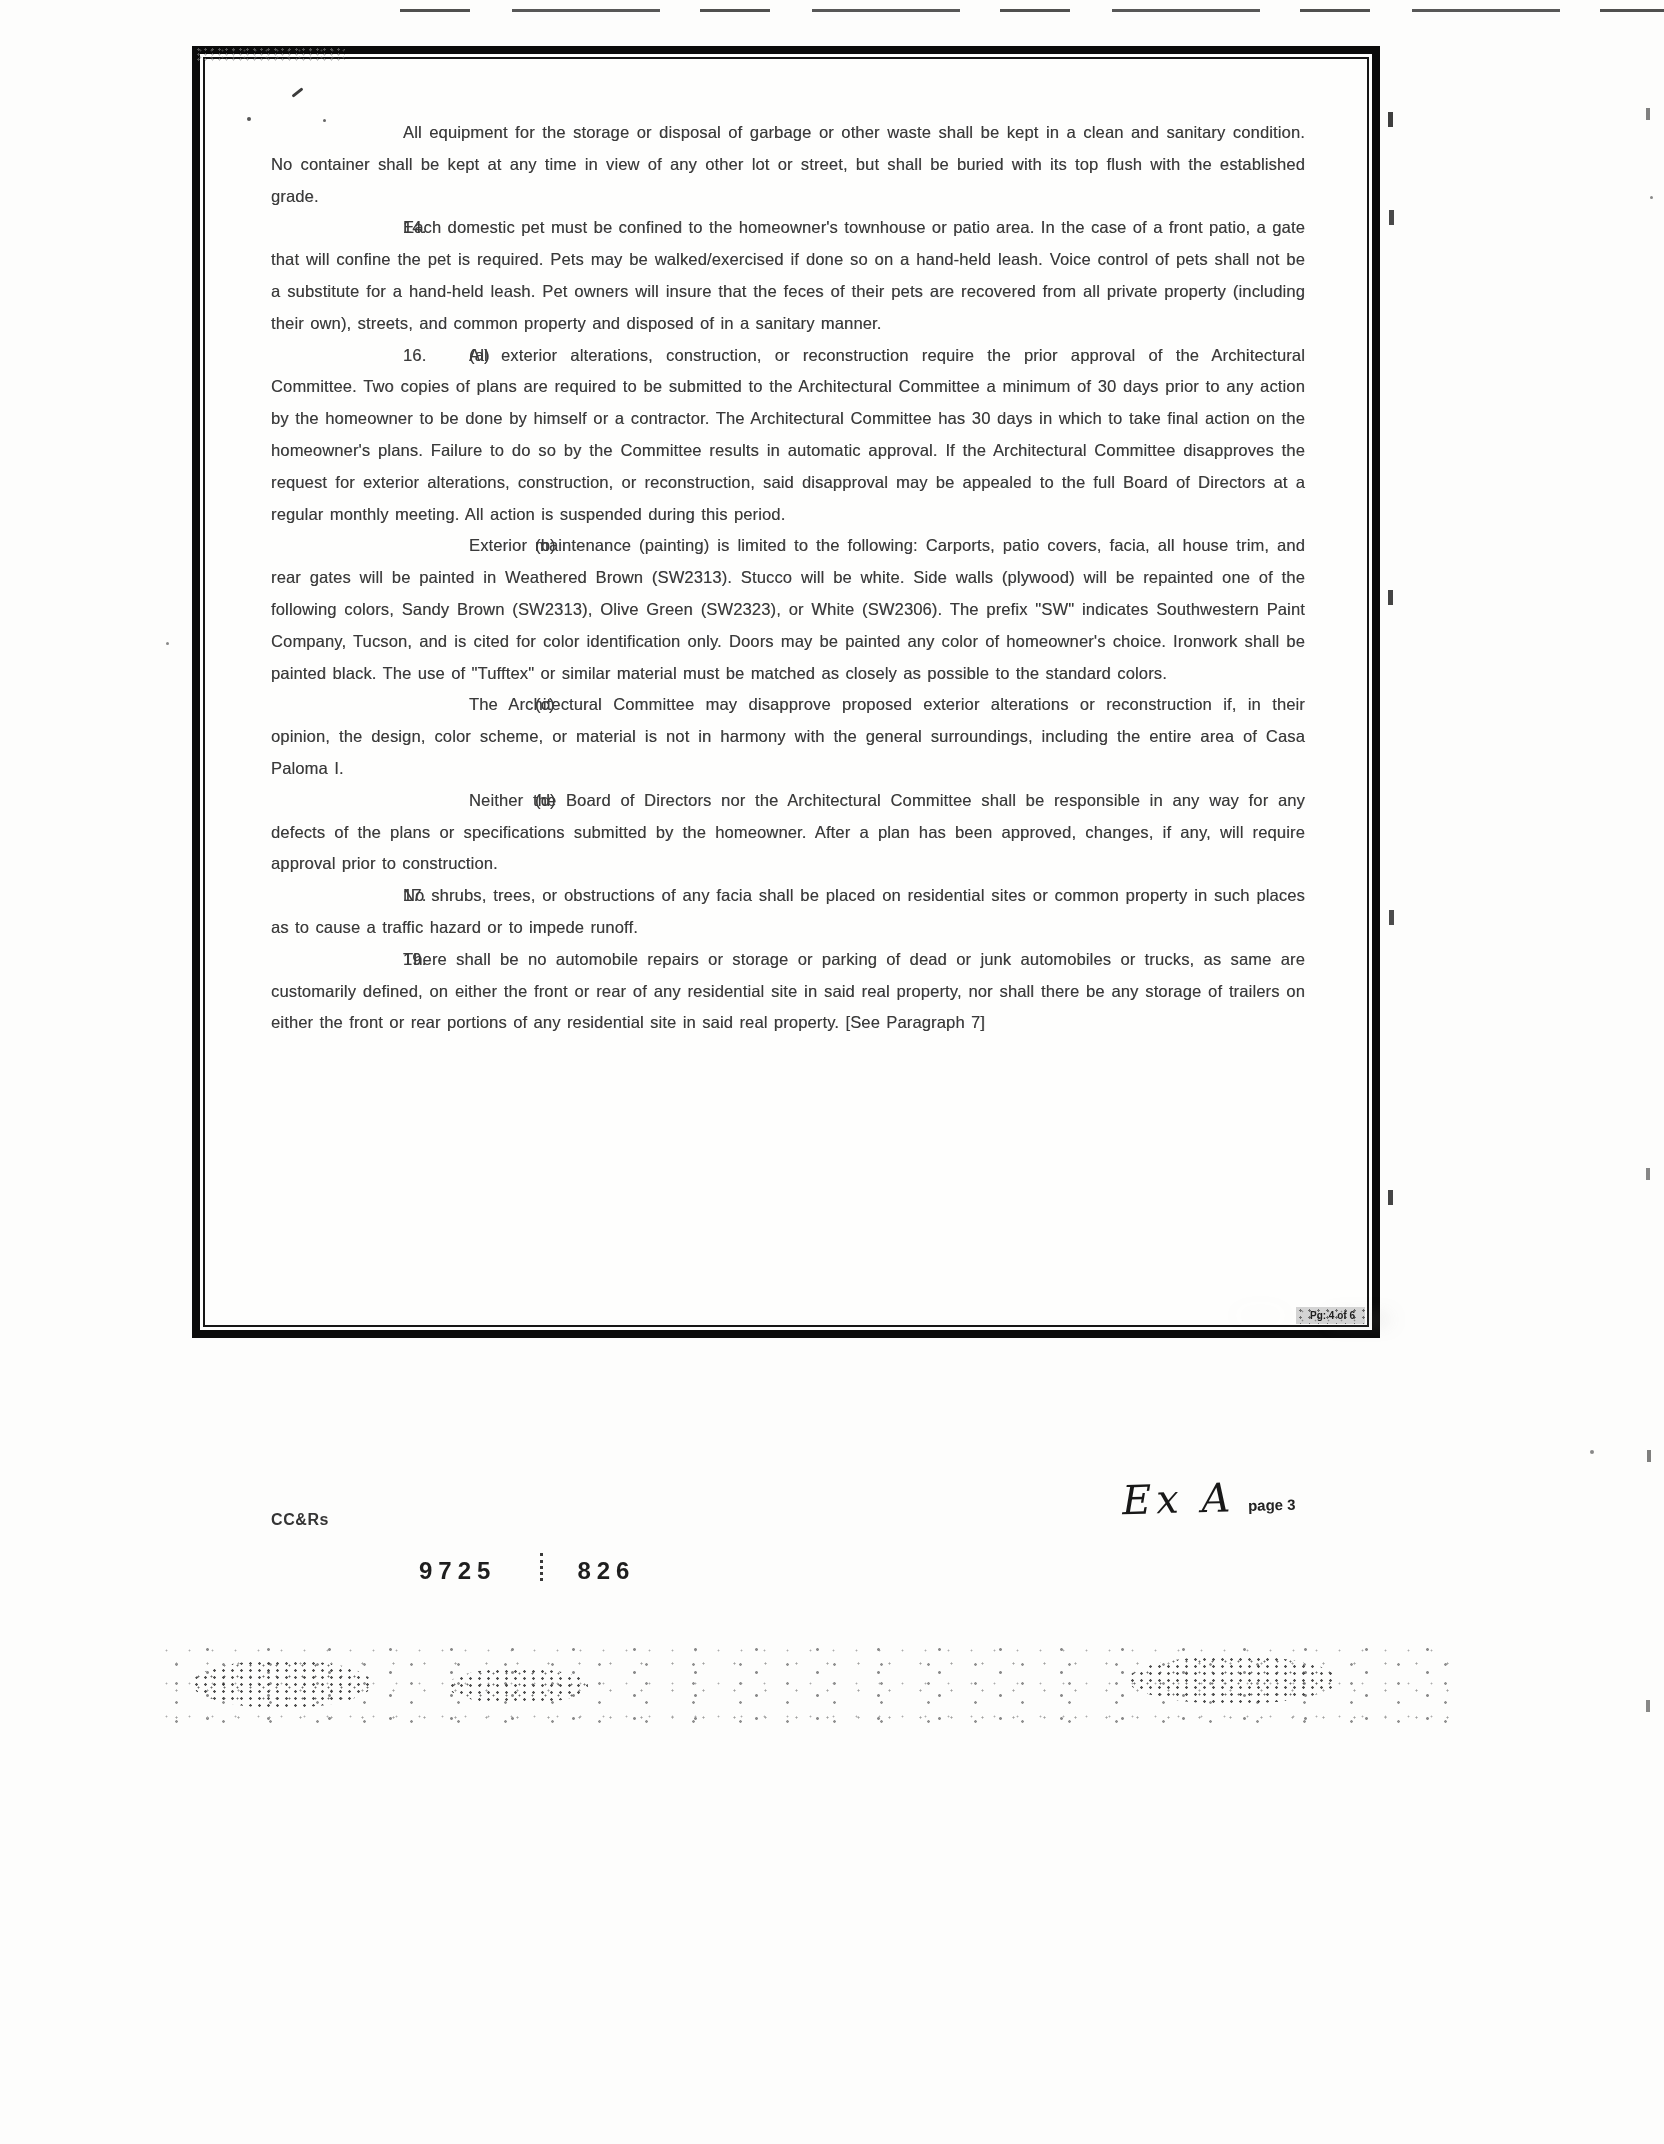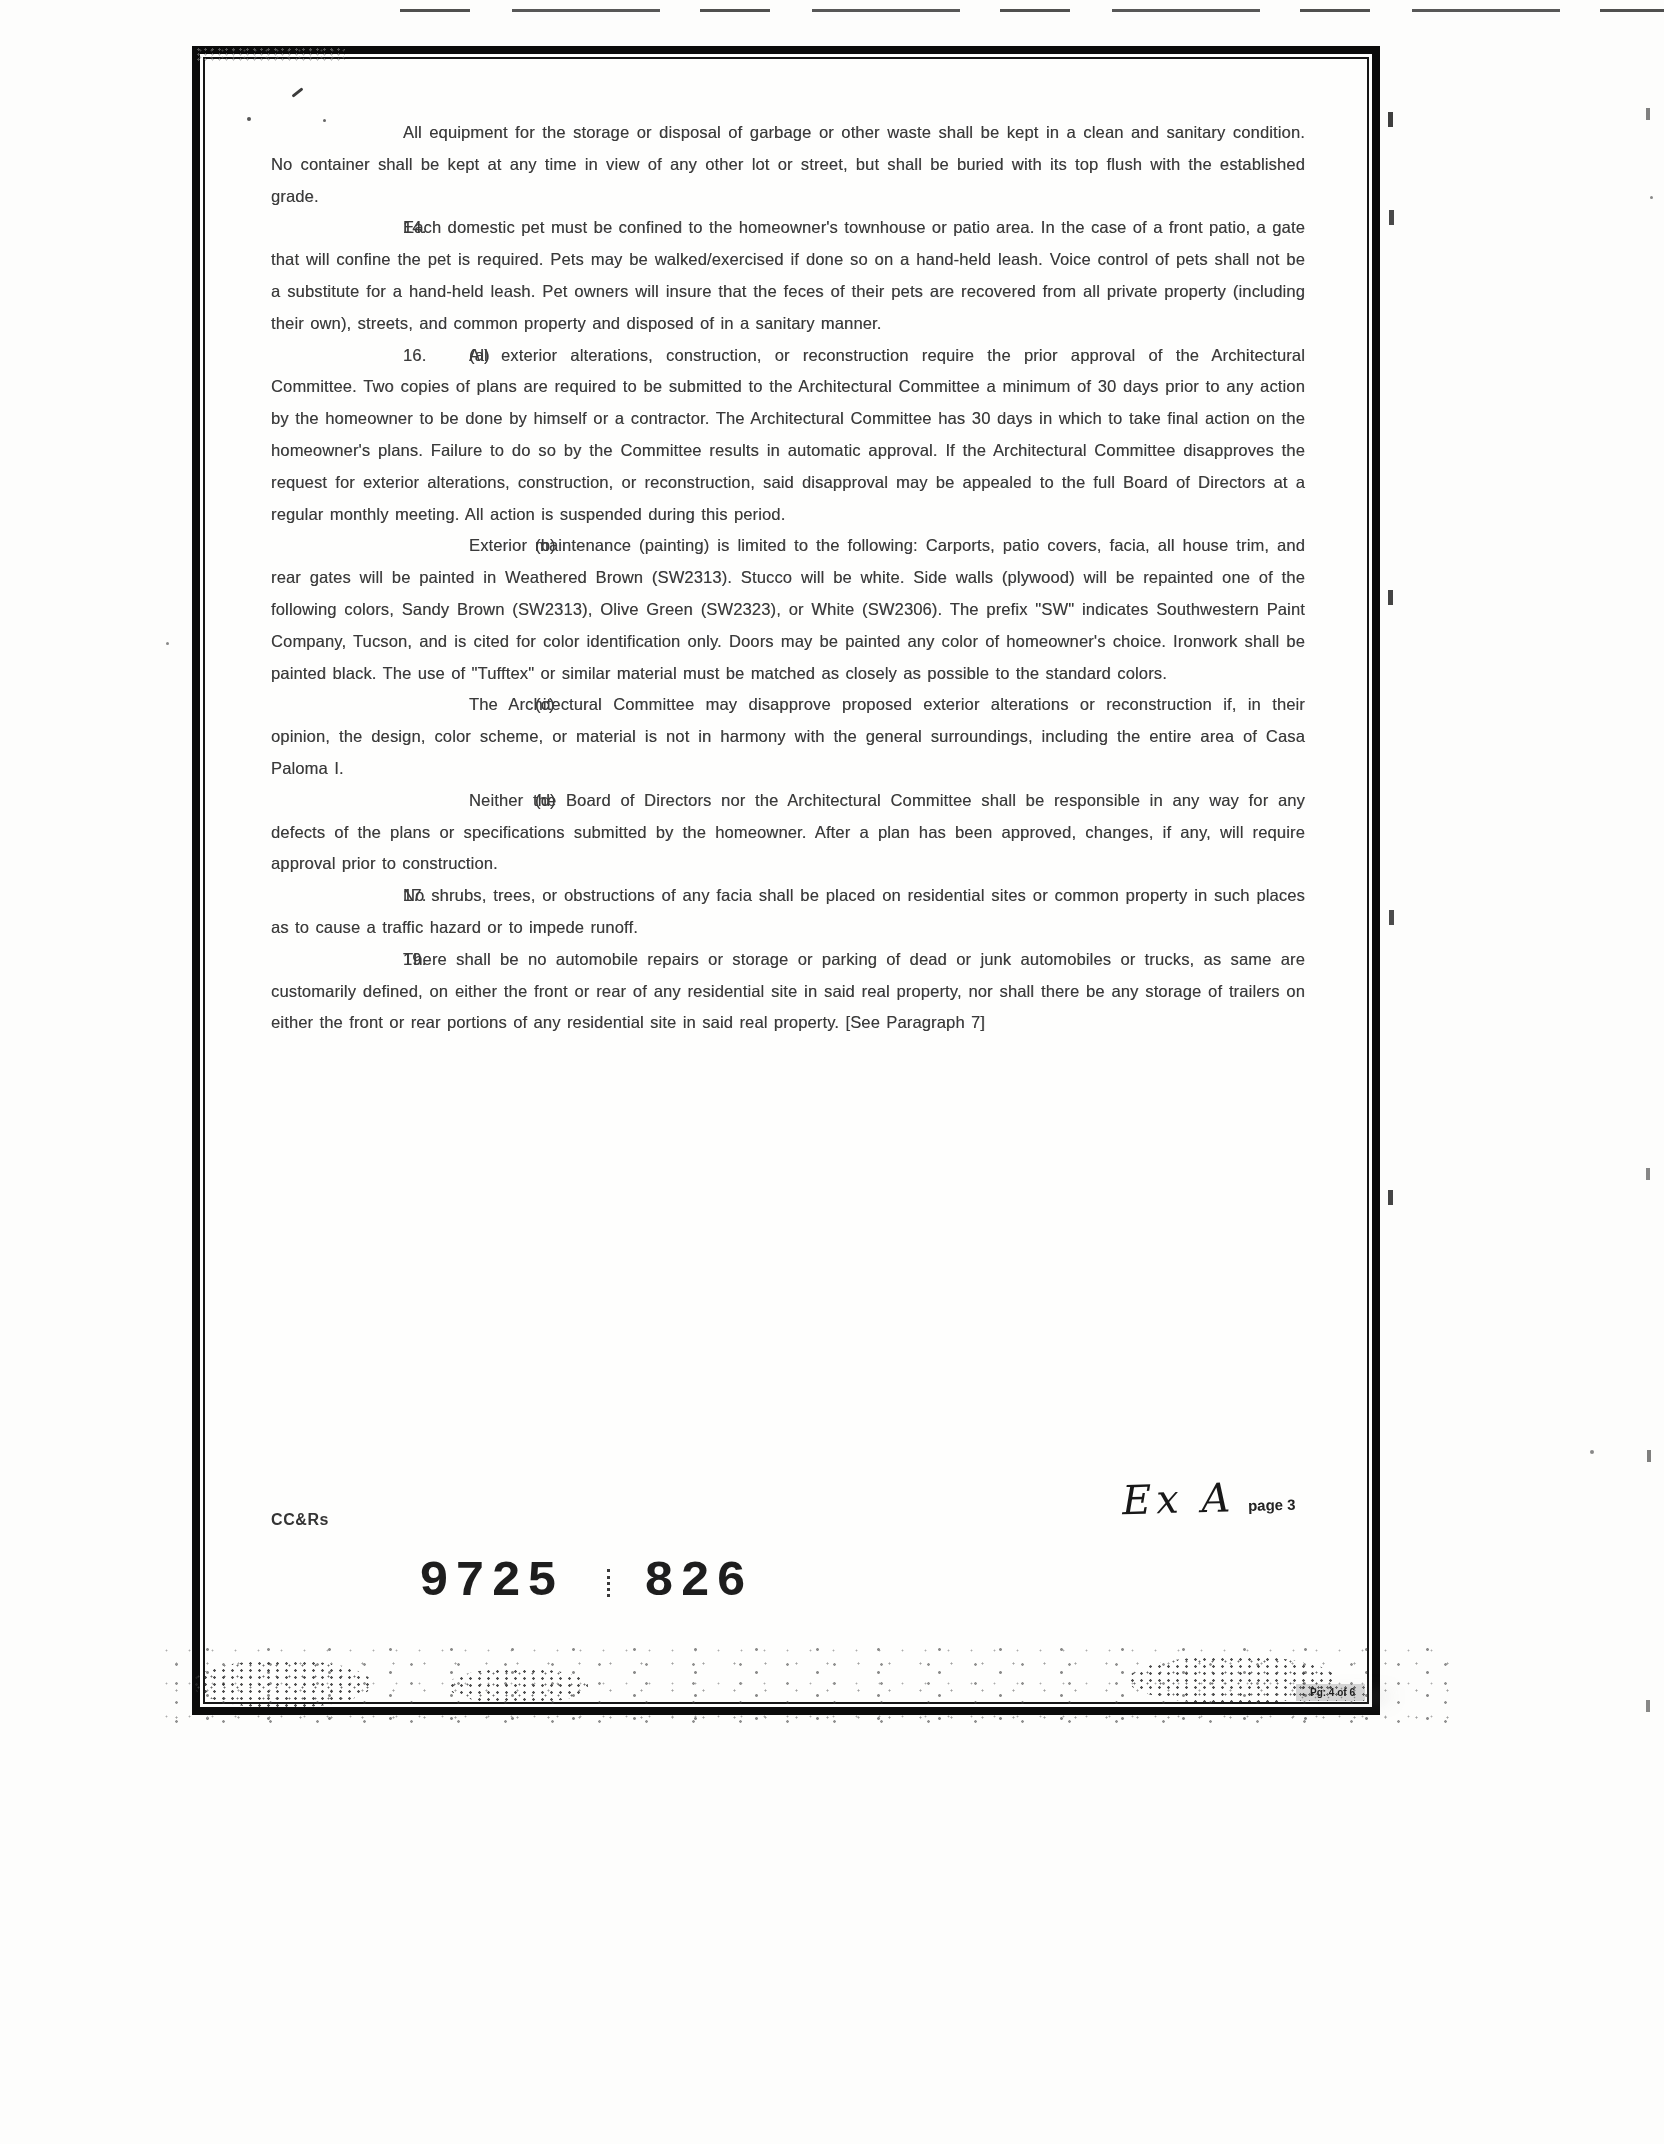--- a/index.html
+++ b/index.html
@@ -8,21 +8,21 @@
 
   
   .top-line{
     position:absolute; top:9px; left:400px; width:1264px; height:3px;
     background-image:repeating-linear-gradient(90deg,#242424 0 70px,transparent 70px 112px,#2e2e2e 112px 260px,transparent 260px 300px);
     opacity:.8;
   }
 
   
   .page{
-    position:absolute; left:192px; top:46px; width:1188px; height:1669px;
+    position:absolute; left:192px; top:46px; width:1188px; height:1292px;
     border:8px solid #0b0b0b; background:#fefefd;
   }
   .page-inner{ position:absolute; inset:3px; border:2px solid #161616; }
 
   .corner-noise{
     position:absolute; left:-10px; top:-12px; width:150px; height:16px; opacity:.5;
     background-image:radial-gradient(circle,#9a9a9a 1px,transparent 1.4px),radial-gradient(circle,#777 .8px,transparent 1.2px);
     background-size:7px 5px,11px 7px;
   }
 
@@ -54,22 +54,22 @@
   }
   .exhibit{ position:absolute; right:72px; top:1416px; transform:rotate(-1.5deg); white-space:nowrap; }
   .exhibit .main{
     font-family:"DejaVu Serif", serif; font-style:italic;
     font-size:40px; letter-spacing:5px; color:#181818;
   }
   .exhibit .sub{ font-size:15px; font-weight:bold; color:#222; margin-left:8px; }
 
   .stamp{
     position:absolute; left:214px; top:1494px; white-space:nowrap;
-    font-family:Liberation Mono, monospace; font-weight:bold;
-    font-size:50px; letter-spacing:6px; color:#1e1e1e; filter:blur(.2px);
+    font-family:Liberation Sans, sans-serif; font-weight:bold;
+    font-size:24px; letter-spacing:6px; color:#1e1e1e; filter:blur(.2px);
   }
   .stamp .divider{
     display:inline-block; width:2px; height:28px; margin:0 34px 0 44px;
     border-left:3px dotted #3a3a3a; vertical-align:-2px;
   }
 
   .pg{
     position:absolute; right:2px; bottom:1px; padding:3px 10px 3px 14px;
     font-size:10px; font-weight:bold; color:#1d1d1d; white-space:nowrap;
     background-color:rgba(145,145,145,.38);

